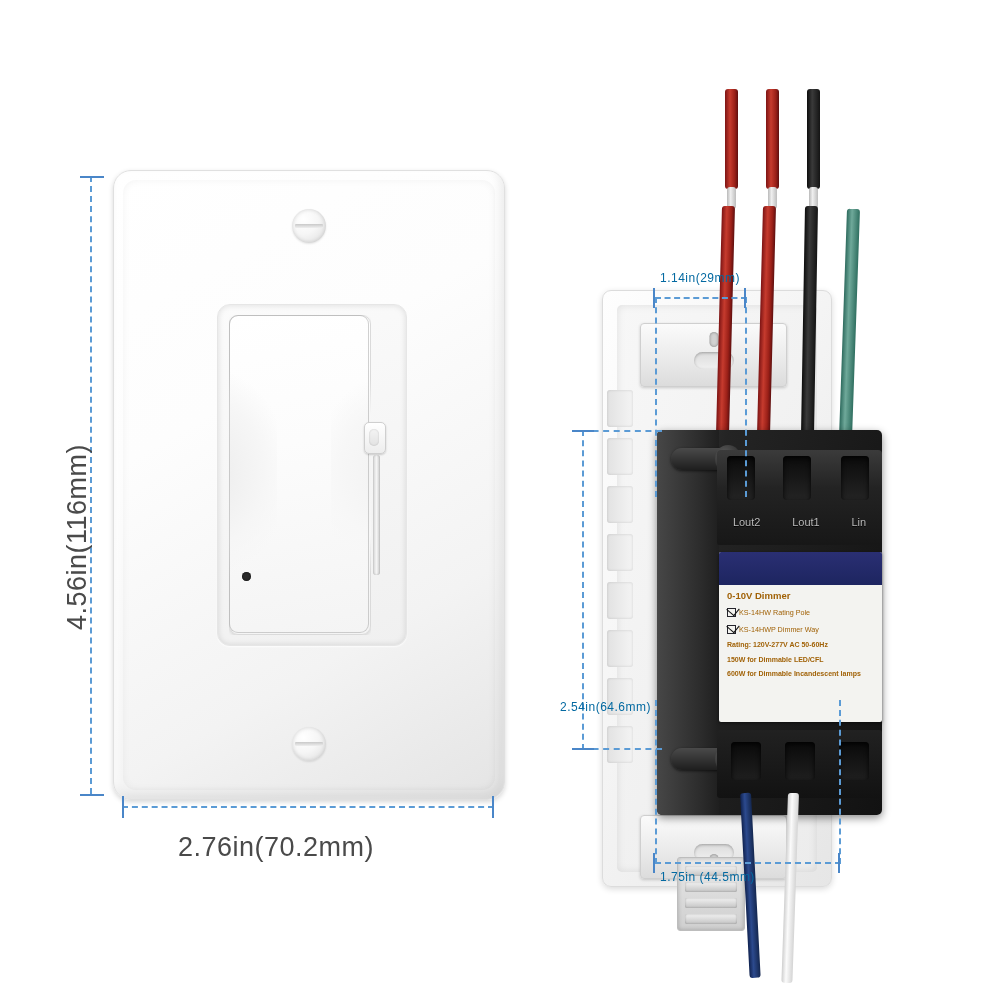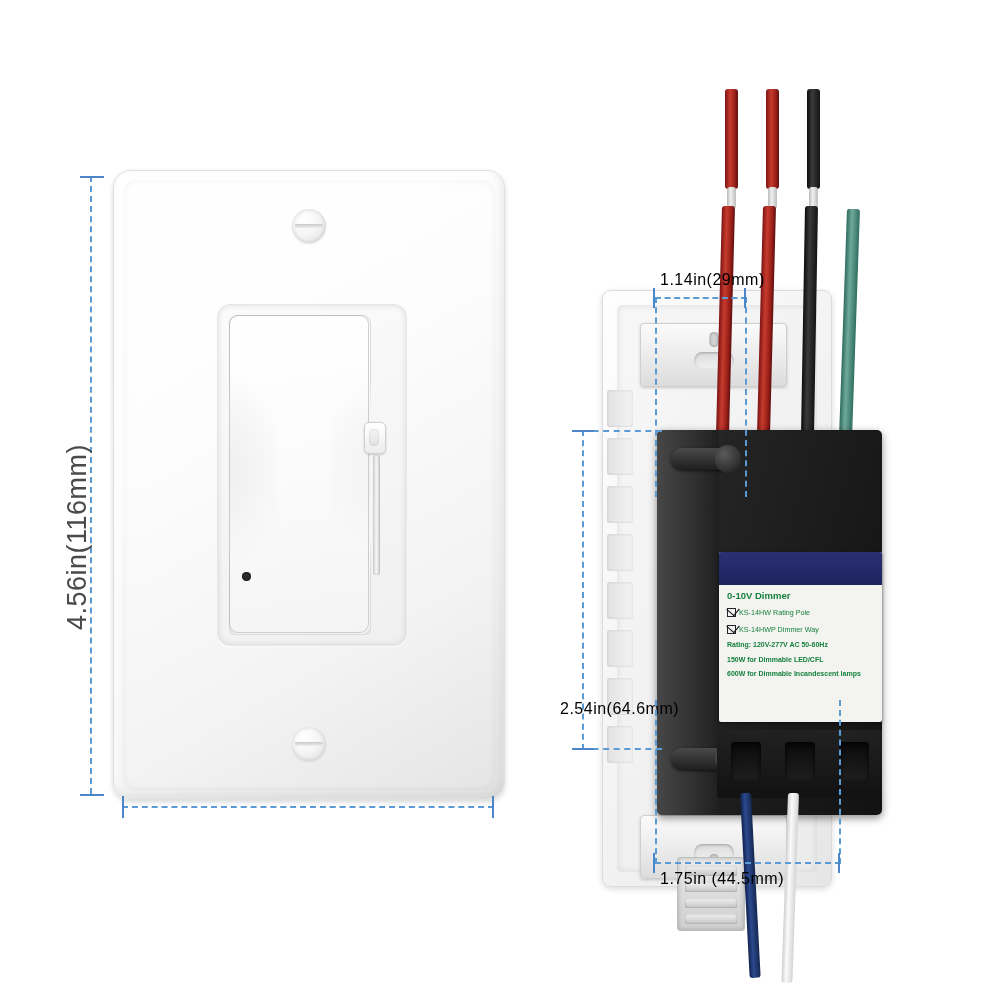--- a/index.html
+++ b/index.html
@@ -28,21 +28,21 @@
     color:#4a4a4a;
     font-size:27px;
     font-weight:500;
     letter-spacing:.5px;
     white-space:nowrap;
   }
   .dim-label.vert{
     transform-origin:0 0;
     transform:rotate(-90deg);
   }
-  .dim-label.small{font-size:16px;color:#000000;}
+  .dim-label.small{font-size:12px;color:#0369a1;}
 
   
   #plate-wrap{position:absolute;left:113px;top:170px;width:392px;height:630px;}
   .plate{
     position:absolute;inset:0;
     border-radius:18px;
     background:
       linear-gradient(150deg,#ffffff 0%,#fdfdfd 35%,#f3f3f3 72%,#e4e4e4 100%);
     box-shadow:
       0 2px 5px rgba(0,0,0,.16),
@@ -214,21 +214,21 @@
     background:#f3f3f0;border-radius:2px;
     box-shadow:0 1px 3px rgba(0,0,0,.5);
     overflow:hidden;
   }
   .label-band{
     position:absolute;left:0;top:0;width:100%;height:33px;
     background:linear-gradient(#2a2f73,#1d2560);
   }
   .label-body{
     position:absolute;left:8px;top:38px;right:6px;bottom:4px;
-    color:#15803d;
+    color:#a16207;
   }
   .label-title{font-size:9.5px;font-weight:bold;margin-bottom:7px;}
   .label-row{font-size:7.2px;margin-bottom:7.5px;display:flex;align-items:center;gap:3px;}
   .chk{
     display:inline-block;width:7px;height:7px;border:1px solid #24242c;
     position:relative;flex:0 0 auto;
   }
   .chk.checked::after{
     content:"";position:absolute;left:0px;top:-4px;width:9px;height:8px;
     border-right:1.6px solid #111;border-bottom:1.6px solid #111;
@@ -290,20 +290,21 @@
   </div>
 
   <div class="dim-line-v" style="left:90px;top:176px;height:618px;"></div>
   <div class="dim-cap-h" style="left:80px;top:176px;width:24px;"></div>
   <div class="dim-cap-h" style="left:80px;top:794px;width:24px;"></div>
   <div class="dim-label vert" style="left:62px;top:630px;">4.56in(116mm)</div>
 
   <div class="dim-line-h" style="left:122px;top:806px;width:372px;"></div>
   <div class="dim-cap-v" style="left:122px;top:796px;height:22px;"></div>
   <div class="dim-cap-v" style="left:492px;top:796px;height:22px;"></div>
+  <div class="dim-label" style="left:178px;top:832px;">2.76in(70.2mm)</div>
 
   <div id="rear-wrap">
 
     <div class="rear-plate">
       <div class="rear-plate-well"></div>
     </div>
 
     <div class="plate-ribs">
       <div class="rib" style="top:0px;"></div>
       <div class="rib" style="top:48px;"></div>
@@ -336,20 +337,30 @@
     <div class="wire wire-bare" style="left:224px;top:112px;width:9px;height:22px;"></div>
     <div class="wire wire-black" style="left:220px;top:131px;width:13px;height:248px;transform:rotate(1deg);transform-origin:50% 0;"></div>
 
     <div class="wire wire-green" style="left:262px;top:134px;width:13px;height:280px;transform:rotate(2deg);transform-origin:50% 0;"></div>
 
     <div class="module">
       <div class="module-side"></div>
       <div class="module-knob up"></div>
       <div class="module-knob down"></div>
 
+      <div class="terminal-block">
+        <div class="term-port" style="left:10px;"></div>
+        <div class="term-port" style="left:66px;"></div>
+        <div class="term-port" style="left:124px;"></div>
+        <div class="term-labels">
+          <span>Lout2</span>
+          <span>Lout1</span>
+          <span>Lin</span>
+        </div>
+      </div>
 
       <div class="label-sticker">
         <div class="label-band"></div>
         <div class="label-body">
           <div class="label-title">0-10V Dimmer</div>
 
           <div class="label-row">
             <span class="chk checked"></span>
             <span>KS-14HW Rating Pole</span>
           </div>

